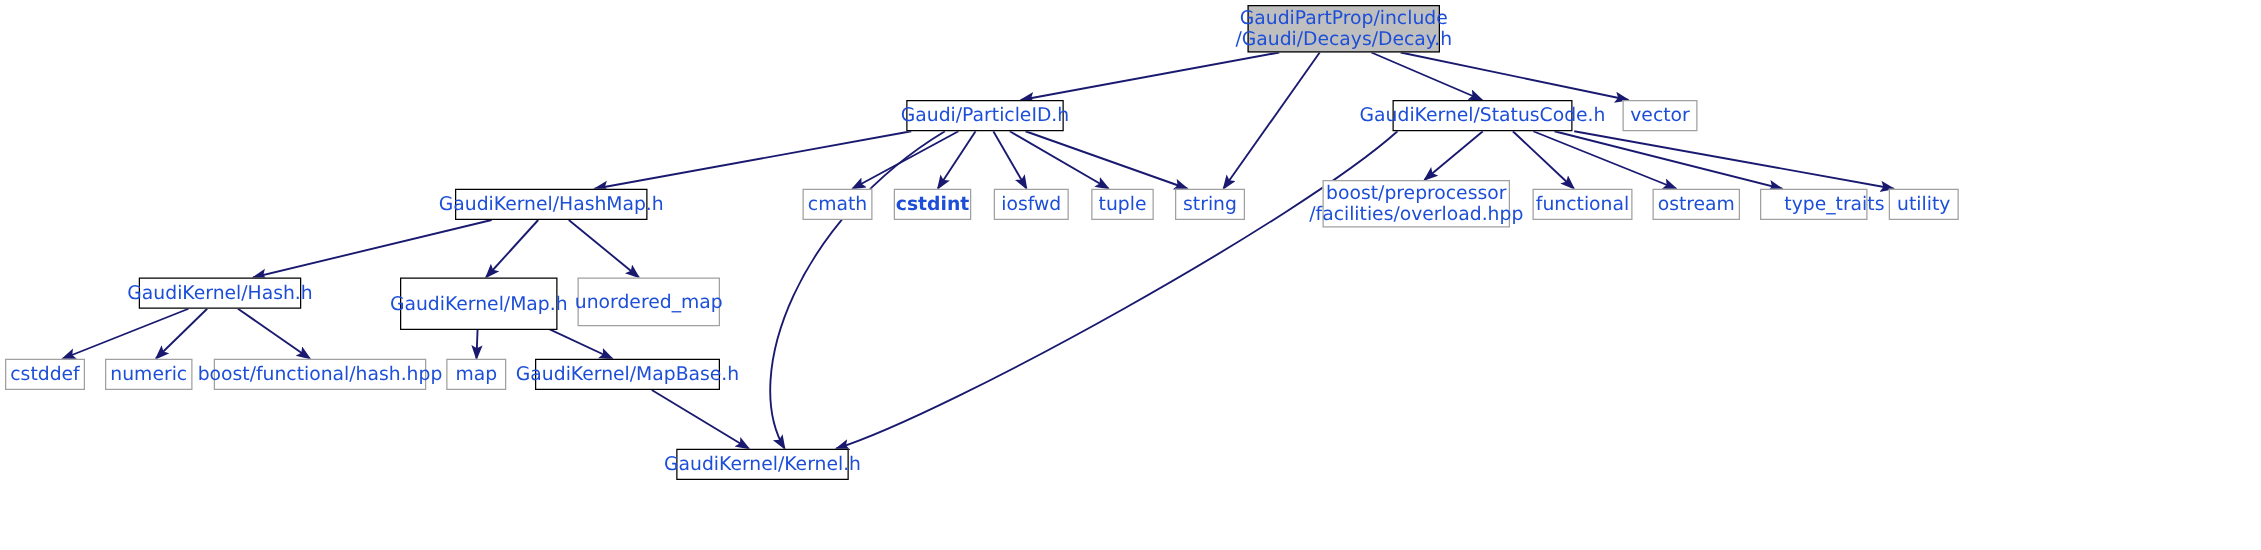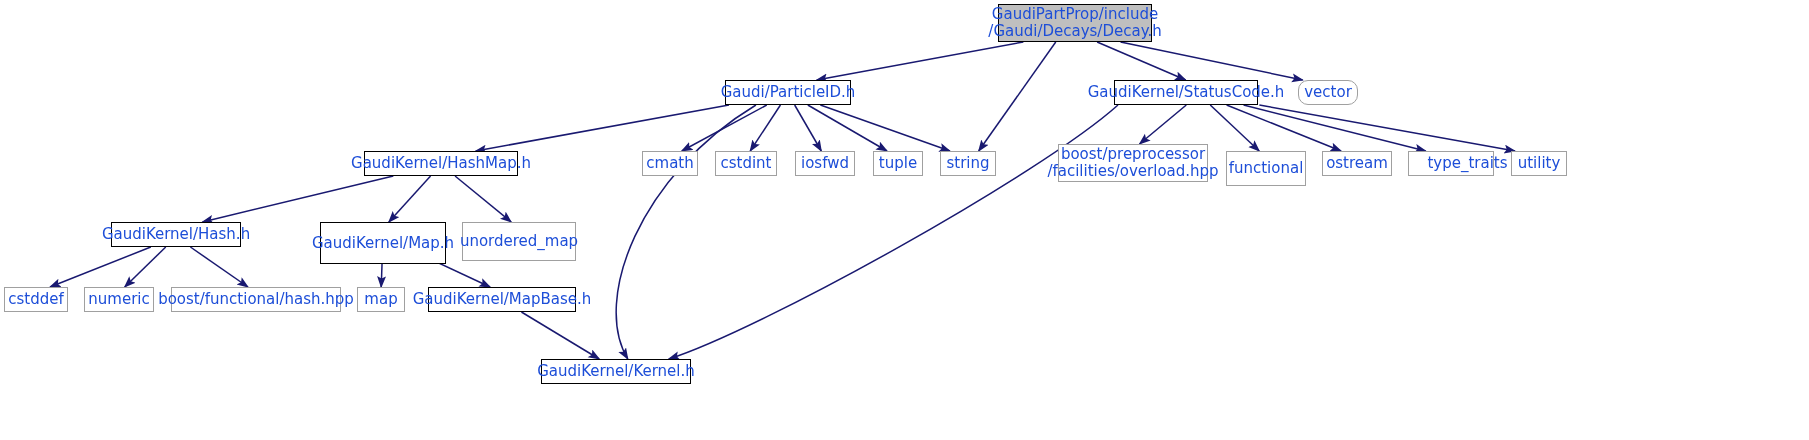--- a/index.html
+++ b/index.html
@@ -88,36 +88,36 @@
         <path d="M382.64,247 L381.2,287" fill="none" stroke="#191970" stroke-width="1.5" marker-end="url(#arrow)"></path>
         <path d="M404.42,247 L490.1,287" fill="none" stroke="#191970" stroke-width="1.5" marker-end="url(#arrow)"></path>
         <path d="M521.44,312 L599.2,359" fill="none" stroke="#191970" stroke-width="1.5" marker-end="url(#arrow)"></path>
       </g>
   </svg>
   <div id="nodes-layer">
       <div class="node root" style="left: 998px; top: 4px; width: 154px; height: 38px;"><span class="label">GaudiPartProp/include
 /Gaudi/Decays/Decay.h</span></div>
       <div class="node strong" style="left: 725px; top: 80px; width: 126px; height: 25px;"><span class="label">Gaudi/ParticleID.h</span></div>
       <div class="node strong" style="left: 1114px; top: 80px; width: 144px; height: 25px;"><span class="label">GaudiKernel/StatusCode.h</span></div>
-      <div class="node weak" style="left: 1298px; top: 80px; width: 60px; height: 25px; border-radius: 10px;"><span class="label">vector</span></div>
+      <div class="node weak" style="left: 1298px; top: 80px; width: 60px; height: 25px;"><span class="label">vector</span></div>
       <div class="node strong" style="left: 364px; top: 151px; width: 154px; height: 25px;"><span class="label">GaudiKernel/HashMap.h</span></div>
       <div class="node weak" style="left: 642px; top: 151px; width: 56px; height: 25px;"><span class="label">cmath</span></div>
-      <div class="node weak" style="left: 715px; top: 151px; width: 62px; height: 25px;"><span class="label">cstdint</span></div>
+      <div class="node weak" style="left: 715px; top: 151px; width: 62px; height: 25px; font-weight: bold;"><span class="label">cstdint</span></div>
       <div class="node weak" style="left: 795px; top: 151px; width: 60px; height: 25px;"><span class="label">iosfwd</span></div>
       <div class="node weak" style="left: 873px; top: 151px; width: 50px; height: 25px;"><span class="label">tuple</span></div>
       <div class="node weak" style="left: 940px; top: 151px; width: 56px; height: 25px;"><span class="label">string</span></div>
       <div class="node weak" style="left: 1058px; top: 144px; width: 150px; height: 38px;"><span class="label">boost/preprocessor
 /facilities/overload.hpp</span></div>
-      <div class="node weak" style="left: 1226px; top: 151px; width: 80px; height: 35px;"><span class="label">functional</span></div>
+      <div class="node weak" style="left: 1226px; top: 151px; width: 80px; height: 25px;"><span class="label">functional</span></div>
       <div class="node weak" style="left: 1322px; top: 151px; width: 70px; height: 25px;"><span class="label">ostream</span></div>
       <div class="node weak" style="left: 1408px; top: 151px; width: 86px; height: 25px; padding-left: 33px;"><span class="label">type_traits</span></div>
       <div class="node weak" style="left: 1511px; top: 151px; width: 56px; height: 25px;"><span class="label">utility</span></div>
       <div class="node strong" style="left: 111px; top: 222px; width: 130px; height: 25px;"><span class="label">GaudiKernel/Hash.h</span></div>
       <div class="node strong" style="left: 320px; top: 222px; width: 126px; height: 42px;"><span class="label">GaudiKernel/Map.h</span></div>
       <div class="node weak" style="left: 462px; top: 222px; width: 114px; height: 39px;"><span class="label">unordered_map</span></div>
       <div class="node weak" style="left: 4px; top: 287px; width: 64px; height: 25px;"><span class="label">cstddef</span></div>
       <div class="node weak" style="left: 84px; top: 287px; width: 70px; height: 25px;"><span class="label">numeric</span></div>
       <div class="node weak" style="left: 171px; top: 287px; width: 170px; height: 25px;"><span class="label">boost/functional/hash.hpp</span></div>
       <div class="node weak" style="left: 357px; top: 287px; width: 48px; height: 25px;"><span class="label">map</span></div>
       <div class="node strong" style="left: 428px; top: 287px; width: 148px; height: 25px;"><span class="label">GaudiKernel/MapBase.h</span></div>
-      <div class="node strong" style="left: 541px; top: 359px; width: 150px; height: 25px;"><span class="label">GaudiKernel/Kernel.h</span></div>
+      <div class="node strong" style="left: 541px; top: 359px; width: 138px; height: 25px;"><span class="label">GaudiKernel/Kernel.h</span></div>
     </div>
 </div>
 
 </body></html>

